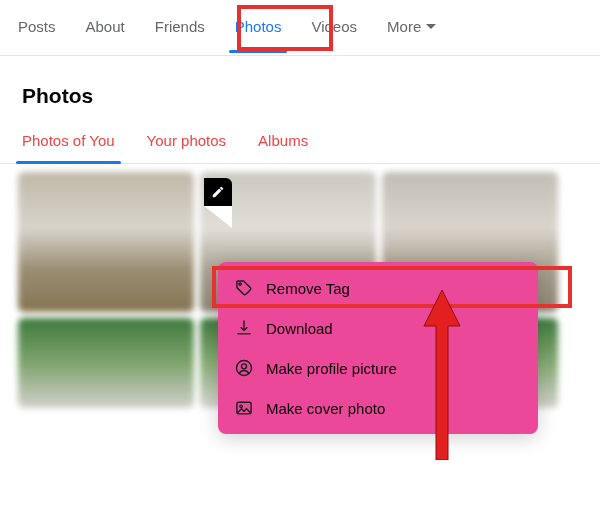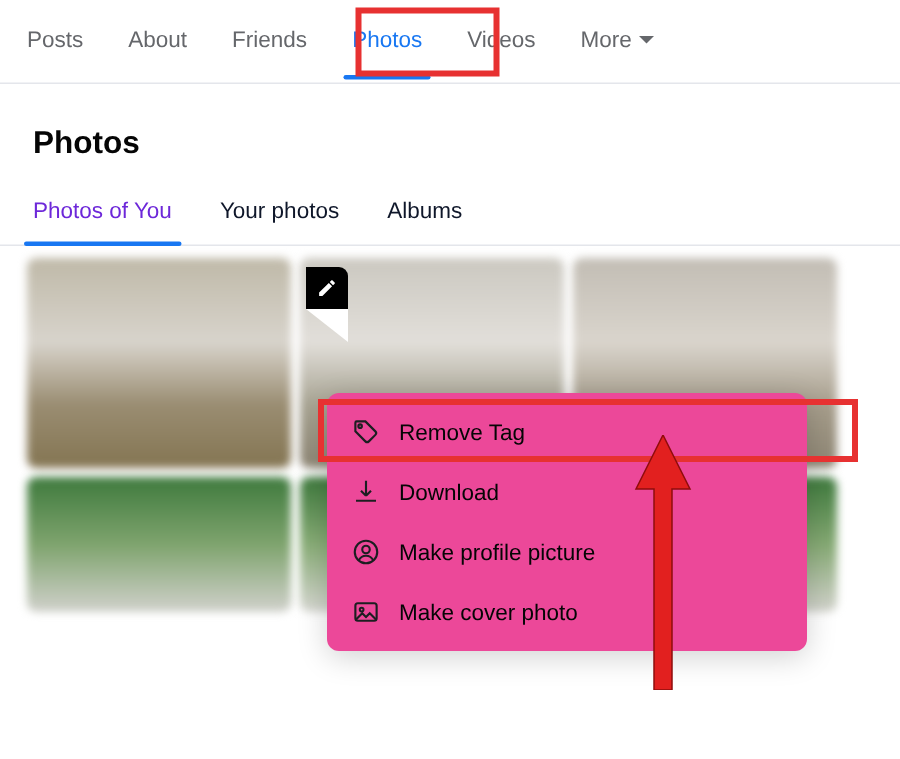--- a/index.html
+++ b/index.html
@@ -10,22 +10,22 @@
   .topnav .tab.active { color: #1877f2; }
   .topnav .tab.active::after { content:""; position:absolute; left:-6px; right:-6px; bottom:0; height:3px; background:#1877f2; border-radius:2px; }
   .topnav .more { display:flex; align-items:center; gap:5px; }
   .caret { width:0; height:0; border-left:5px solid transparent; border-right:5px solid transparent; border-top:5px solid #65676b; display:inline-block; }
 
   .red-box-photos { position:absolute; top:5px; left:237px; width:96px; height:46px; border:4px solid #e73131; pointer-events:none; }
 
   .section-title { font-size:21px; font-weight:700; color:#050505; padding: 28px 22px 8px 22px; }
 
   .subtabs { display:flex; gap:32px; padding: 16px 22px 0 22px; border-bottom:1px solid #e4e6eb; }
-  .subtabs .stab { color:#0f172a; font-size:15px; font-weight:500; padding-bottom:14px; cursor:pointer; position:relative; }
-  .subtabs .stab.active { color:#6d28d9; }
+  .subtabs .stab { color:#ef4444; font-size:15px; font-weight:500; padding-bottom:14px; cursor:pointer; position:relative; }
+  .subtabs .stab.active { color:#ef4444; }
   .subtabs .stab.active::after { content:""; position:absolute; left:-6px; right:-6px; bottom:-1px; height:3px; background:#1877f2; border-radius:2px; }
 
   .grid { position: relative; padding: 8px 18px; display:flex; flex-wrap:wrap; gap:6px; }
   .thumb { width: 176px; height: 140px; border-radius:6px; background:#ccc; filter: blur(3px); }
   .t1 { background: linear-gradient(180deg,#bfb9a8 0%, #d8d4cc 40%, #9a8d72 70%, #847552 100%); }
   .t2 { background: linear-gradient(180deg,#cbc8c0 0%, #e2dfda 40%, #a8a493 70%, #8e8674 100%); }
   .t3 { background: linear-gradient(180deg,#c2bdb4 0%, #dad5cd 40%, #a79e8c 70%, #8e8674 100%); }
   .thumb.row2 { height:90px; }
   .t4 { background: linear-gradient(180deg,#3e7a3d 0%, #7fa46e 50%, #d1d1cc 100%); }
   .t5 { background: linear-gradient(180deg,#3e7a3d 0%, #8aae78 50%, #d8d8d3 100%); }

